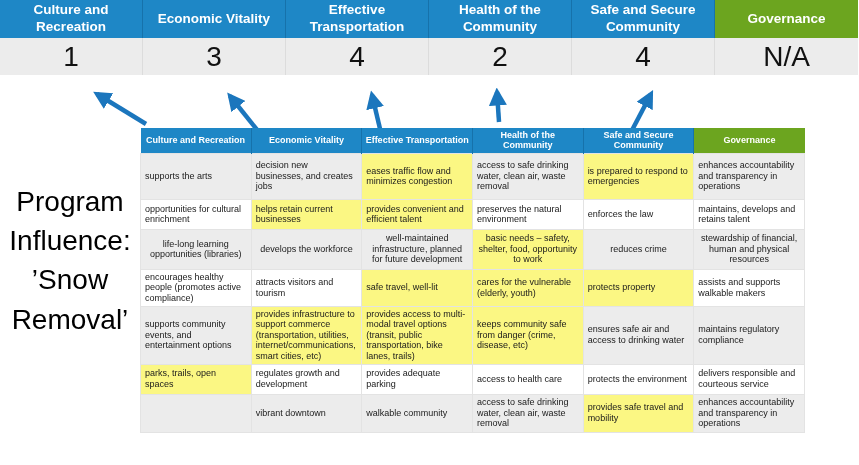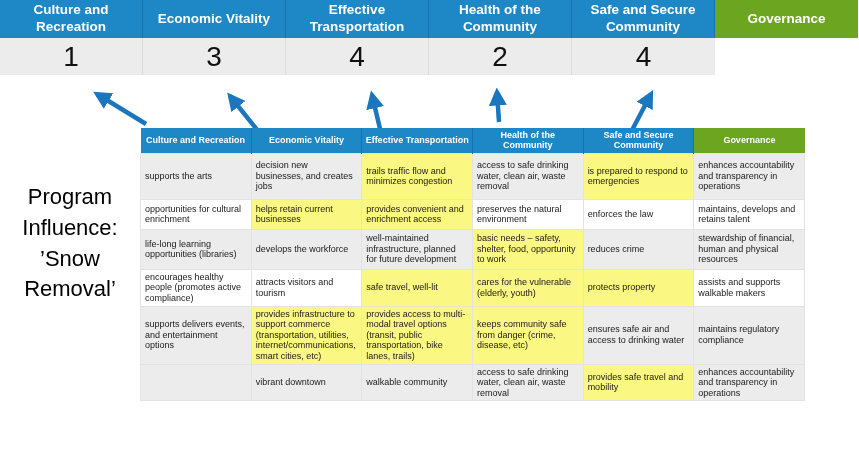--- a/index.html
+++ b/index.html
@@ -31,21 +31,21 @@
   .score-cell{
     height:37px;background:var(--score-bg);font-size:28px;color:#111;
     display:flex;align-items:center;justify-content:center;border-right:1px solid #DCDCDC;
   }
   .score-cell:last-child{border-right:none;}
   
   .arrow-layer{position:absolute;top:0;left:0;width:859px;height:465px;pointer-events:none;}
   
   .prog-title{
     position:absolute;left:2px;top:182px;width:136px;text-align:center;
-    font-size:22px;line-height:1.4;color:#000;
+    font-size:28px;line-height:1.4;color:#000;
   }
   
   table.matrix{
     position:absolute;left:140px;top:128px;width:665px;
     border-collapse:collapse;table-layout:fixed;font-size:9px;
   }
   table.matrix th{
     background:var(--header-blue);color:#fff;font-weight:bold;font-size:9px;
     height:20px;padding:2px 3px;text-align:center;line-height:1.15;
     border-right:1px solid var(--header-blue-sep);
@@ -53,21 +53,21 @@
   table.matrix th:last-child{border-right:none;}
   table.matrix th.green{background:var(--header-green);}
   table.matrix td{
     border:1px solid var(--table-border);padding:2px 4px;vertical-align:middle;
     line-height:1.18;background:#fff;color:var(--text-dark);
   }
   table.matrix tr.alt td{background:var(--row-alt);}
   table.matrix td.hl{background:var(--highlight) !important;}
   tbody tr:nth-child(1){height:46px;}
   tbody tr:nth-child(2){height:30px;}
-  tbody tr:nth-child(3){height:40px;}
+  tbody tr:nth-child(3){height:40px;text-align:center;}
   tbody tr:nth-child(4){height:30px;}
   tbody tr:nth-child(5){height:57px;}
   tbody tr:nth-child(6){height:30px;}
   tbody tr:nth-child(7){height:38px;}
   tbody tr:nth-child(8){height:34px;}
 </style>
 </head>
 <body>
 
 <div class="band">
@@ -89,20 +89,21 @@
   <div class="band-cell green">
       <span>Governance</span>
     </div>
 </div>
 <div class="scores">
   <div class="score-cell">1</div>
   <div class="score-cell">3</div>
   <div class="score-cell">4</div>
   <div class="score-cell">2</div>
   <div class="score-cell">4</div>
+  <div class="score-cell">N/A</div>
 </div>
 
 <svg class="arrow-layer" width="859" height="465" viewBox="0 0 859 465">
   <defs>
     <marker id="ah" markerWidth="4" markerHeight="4" refX="3" refY="2" orient="auto" markerUnits="strokeWidth">
       <path d="M0,0 L4,2 L0,4 Z" fill="#1B76BD"></path>
     </marker>
   </defs>
   <line x1="146" y1="124" x2="97" y2="94" stroke="#1B76BD" stroke-width="4.5" marker-end="url(#ah)"></line>
   <line x1="258" y1="131" x2="230" y2="96" stroke="#1B76BD" stroke-width="4.5" marker-end="url(#ah)"></line>
@@ -121,29 +122,29 @@
       <th>Effective Transportation</th>
       <th>Health of the Community</th>
       <th>Safe and Secure Community</th>
       <th class="green">Governance</th>
     </tr>
   </thead>
   <tbody>
     <tr class="alt">
       <td>supports the arts</td>
       <td>decision new businesses, and creates jobs</td>
-      <td class="hl">trails traffic flow and minimizes congestion</td>
+      <td class="hl">eases traffic flow and minimizes congestion</td>
       <td>access to safe drinking water, clean air, waste removal</td>
       <td class="hl">is prepared to respond to emergencies</td>
       <td>enhances accountability and transparency in operations</td>
     </tr>
     <tr>
       <td>opportunities for cultural enrichment</td>
       <td class="hl">helps retain current businesses</td>
-      <td class="hl">provides convenient and enrichment access</td>
+      <td class="hl">provides convenient and efficient talent</td>
       <td>preserves the natural environment</td>
       <td>enforces the law</td>
       <td>maintains, develops and retains talent</td>
     </tr>
     <tr class="alt">
       <td>life-long learning opportunities (libraries)</td>
       <td>develops the workforce</td>
       <td>well-maintained infrastructure, planned for future development</td>
       <td class="hl">basic needs – safety, shelter, food, opportunity to work</td>
       <td>reduces crime</td>
@@ -151,26 +152,34 @@
     </tr>
     <tr>
       <td>encourages healthy people (promotes active compliance)</td>
       <td>attracts visitors and tourism</td>
       <td class="hl">safe travel, well-lit</td>
       <td class="hl">cares for the vulnerable (elderly, youth)</td>
       <td class="hl">protects property</td>
       <td>assists and supports walkable makers</td>
     </tr>
     <tr class="alt">
-      <td>supports delivers events, and entertainment options</td>
+      <td>supports community events, and entertainment options</td>
       <td class="hl">provides infrastructure to support commerce (transportation, utilities, internet/communications, smart cities, etc)</td>
       <td class="hl">provides access to multi-modal travel options (transit, public transportation, bike lanes, trails)</td>
       <td class="hl">keeps community safe from danger (crime, disease, etc)</td>
       <td>ensures safe air and access to drinking water</td>
       <td>maintains regulatory compliance</td>
+    </tr>
+    <tr>
+      <td class="hl">parks, trails, open spaces</td>
+      <td>regulates growth and development</td>
+      <td>provides adequate parking</td>
+      <td>access to health care</td>
+      <td>protects the environment</td>
+      <td>delivers responsible and courteous service</td>
     </tr>
     <tr class="alt">
       <td></td>
       <td>vibrant downtown</td>
       <td>walkable community</td>
       <td>access to safe drinking water, clean air, waste removal</td>
       <td class="hl">provides safe travel and mobility</td>
       <td>enhances accountability and transparency in operations</td>
     </tr>
   </tbody>

